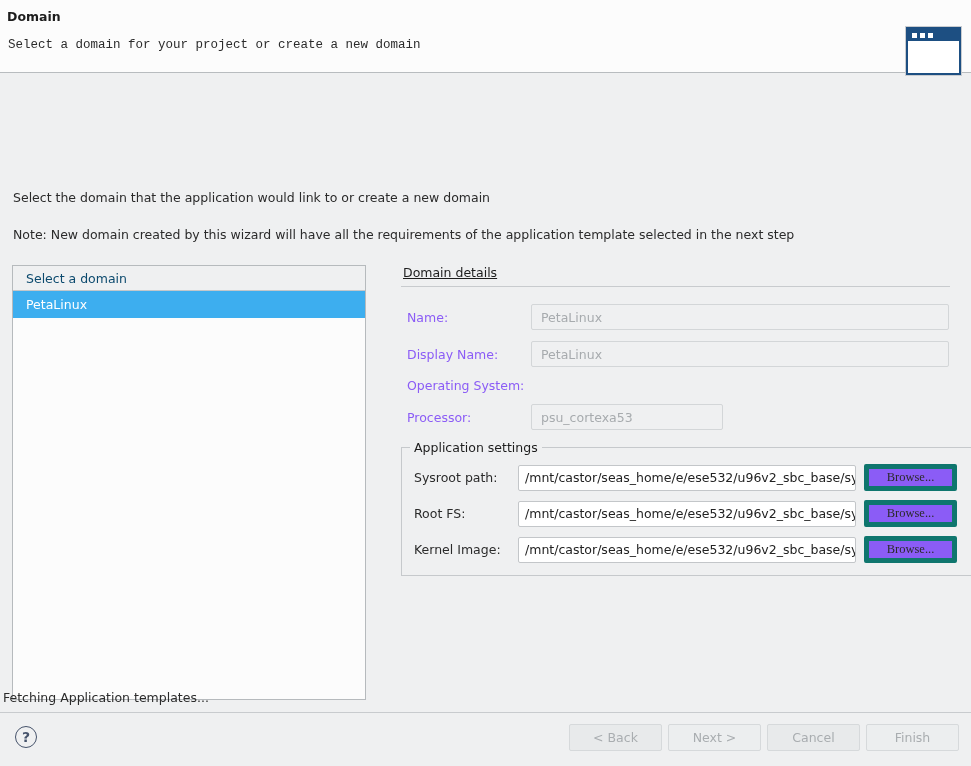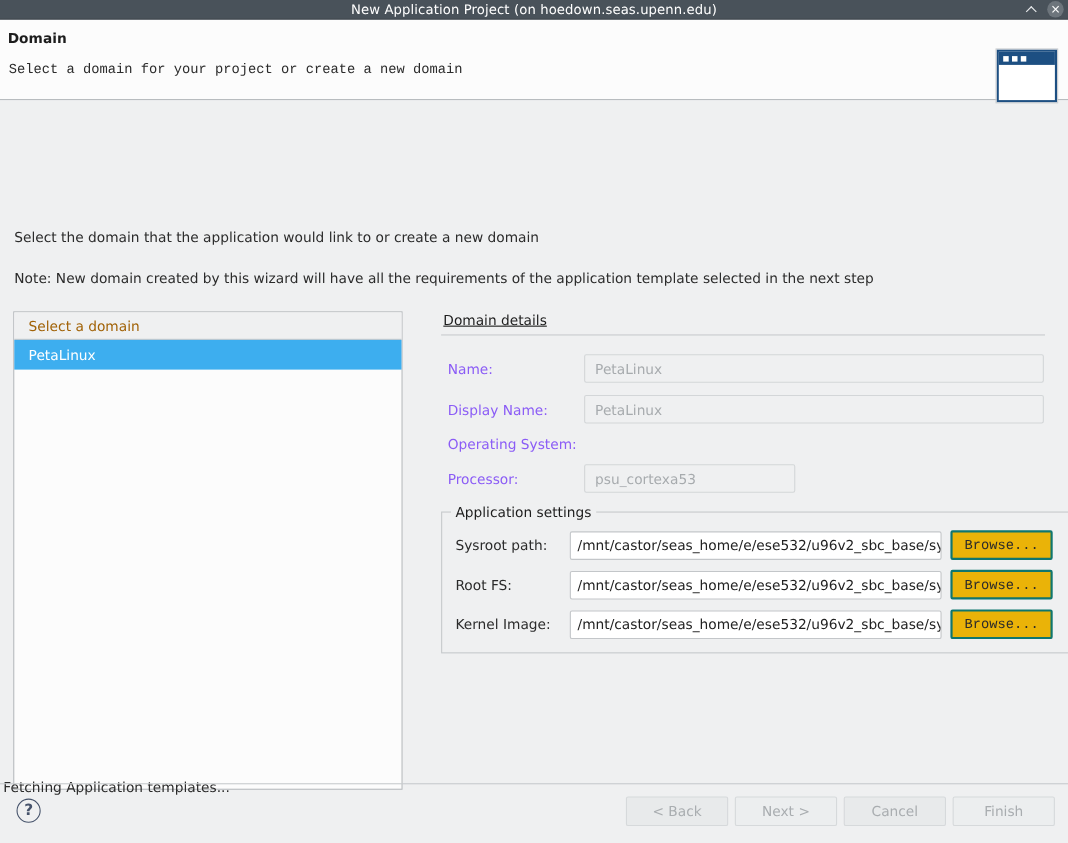--- a/index.html
+++ b/index.html
@@ -162,21 +162,21 @@
     box-sizing: border-box;
   }
   .domain-list-header {
     height: 25px;
     background: #eff0f1;
     border-bottom: 1px solid #c4c7ca;
     display: flex;
     align-items: center;
     padding-left: 13px;
     font-size: 12.5px;
-    color: #a16207;
+    color: #0c4a6e;
     box-sizing: border-box;
     text-align: right;
   }
   .domain-row {
     height: 27px;
     display: flex;
     align-items: center;
     padding-left: 13px;
     font-size: 12.5px;
     box-sizing: border-box;
@@ -295,25 +295,25 @@
     box-sizing: border-box;
     overflow: hidden;
     white-space: nowrap;
     display: flex;
     align-items: center;
   }
   .browse-btn {
     margin-left: 8px;
     width: 93px;
     height: 27px;
-    background: #eab308;
-    border: 2px solid #0f766e;
+    background: #8b5cf6;
+    border: 5px solid #0f766e;
     border-radius: 2px;
     font-size: 12.5px;
-    font-family: Liberation Mono, monospace;
+    font-family: Liberation Serif, serif;
     color: #2b2b2b;
     cursor: pointer;
   }
 
   
   .status-text {
     position: absolute;
     left: 3px;
     top: 617px;
     font-size: 12.5px;
@@ -364,29 +364,20 @@
     cursor: default;
   }
   .wiz-btn.next { background: #eceeef; }
   .wiz-btn.finish { background: #eceeef; }
 </style>
 </head>
 <body>
 
 <div class="window">
 
-  <div class="titlebar">
-    <span class="titlebar-text">New Application Project  (on hoedown.seas.upenn.edu)</span>
-    <div class="titlebar-buttons">
-      <div class="tb-btn">
-        <span class="chev"></span>
-      </div>
-      <div class="tb-btn close">×</div>
-    </div>
-  </div>
 
   <div class="wizard-header">
     <div class="wizard-title">Domain</div>
     <div class="wizard-sub">Select a domain for your project or create a new domain</div>
     <div class="header-icon">
       <div class="bar">
         <span class="dot"></span>
         <span class="dot"></span>
         <span class="dot"></span>
       </div>

